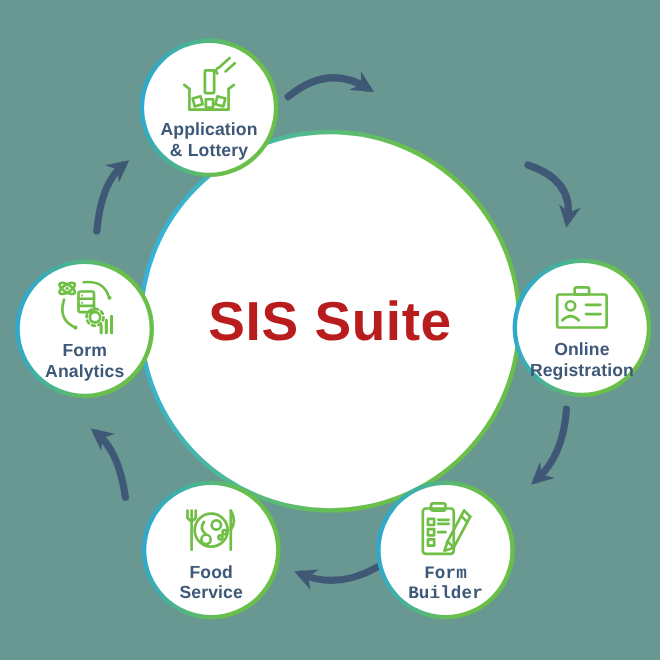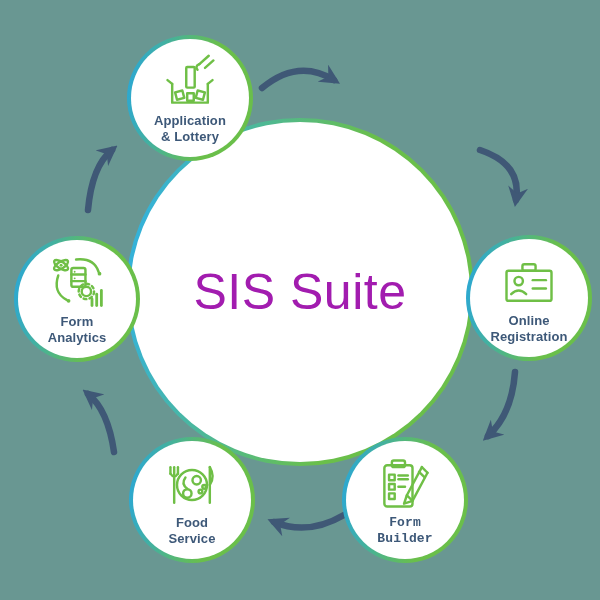--- a/index.html
+++ b/index.html
@@ -12,32 +12,32 @@
     position:absolute; left:126px; top:118px; width:348px; height:348px;
     border-radius:50%;
     background:linear-gradient(100deg,#35b2d8 8%,#6abf4a 62%);
     z-index:1;
   }
   .hub-inner{
     position:absolute; inset:4px; border-radius:50%; background:#ffffff;
     display:flex; flex-direction:column; align-items:center; justify-content:center;
   }
   .hub-title-1{font-size:37px; font-weight:700; color:#3d5878; line-height:1.1; letter-spacing:.5px;}
-  .hub-title-2{font-size:50px; font-weight:400; color:#a21caf; line-height:1.05; letter-spacing:.5px;}
+  .hub-title-2{font-size:50px; font-weight:700; color:#b91c1c; line-height:1.05; letter-spacing:.5px;}
   .node{
     position:absolute; width:126px; height:126px; border-radius:50%;
     background:linear-gradient(100deg,#2ca8d2 6%,#6abf4a 64%);
     z-index:2;
   }
   .node-inner{
     position:absolute; inset:4px; border-radius:50%; background:#ffffff;
     display:flex; flex-direction:column; align-items:center; justify-content:center; gap:1px;
   }
   .node-label{
-    font-size:13px; font-weight:700; color:#3d5878; text-align:center;
+    font-size:16px; font-weight:700; color:#3d5878; text-align:center;
     line-height:1.18; white-space:pre-line; letter-spacing:.1px;
   }
   .node-icon svg{display:block;}
   .arrows{position:absolute; inset:0; z-index:1; pointer-events:none;}
   .ic{stroke:#6fbf46; fill:none; stroke-width:2.6; stroke-linecap:round; stroke-linejoin:round;}
   .icf{fill:#6fbf46; stroke:none;}
   .node-app{left:127px; top:35px;}
   .node-mtss{left:352px; top:33px;}
   .node-online{left:466px; top:235px;}
   .node-form{left:342px; top:437px;font-family:Liberation Mono, monospace;}

